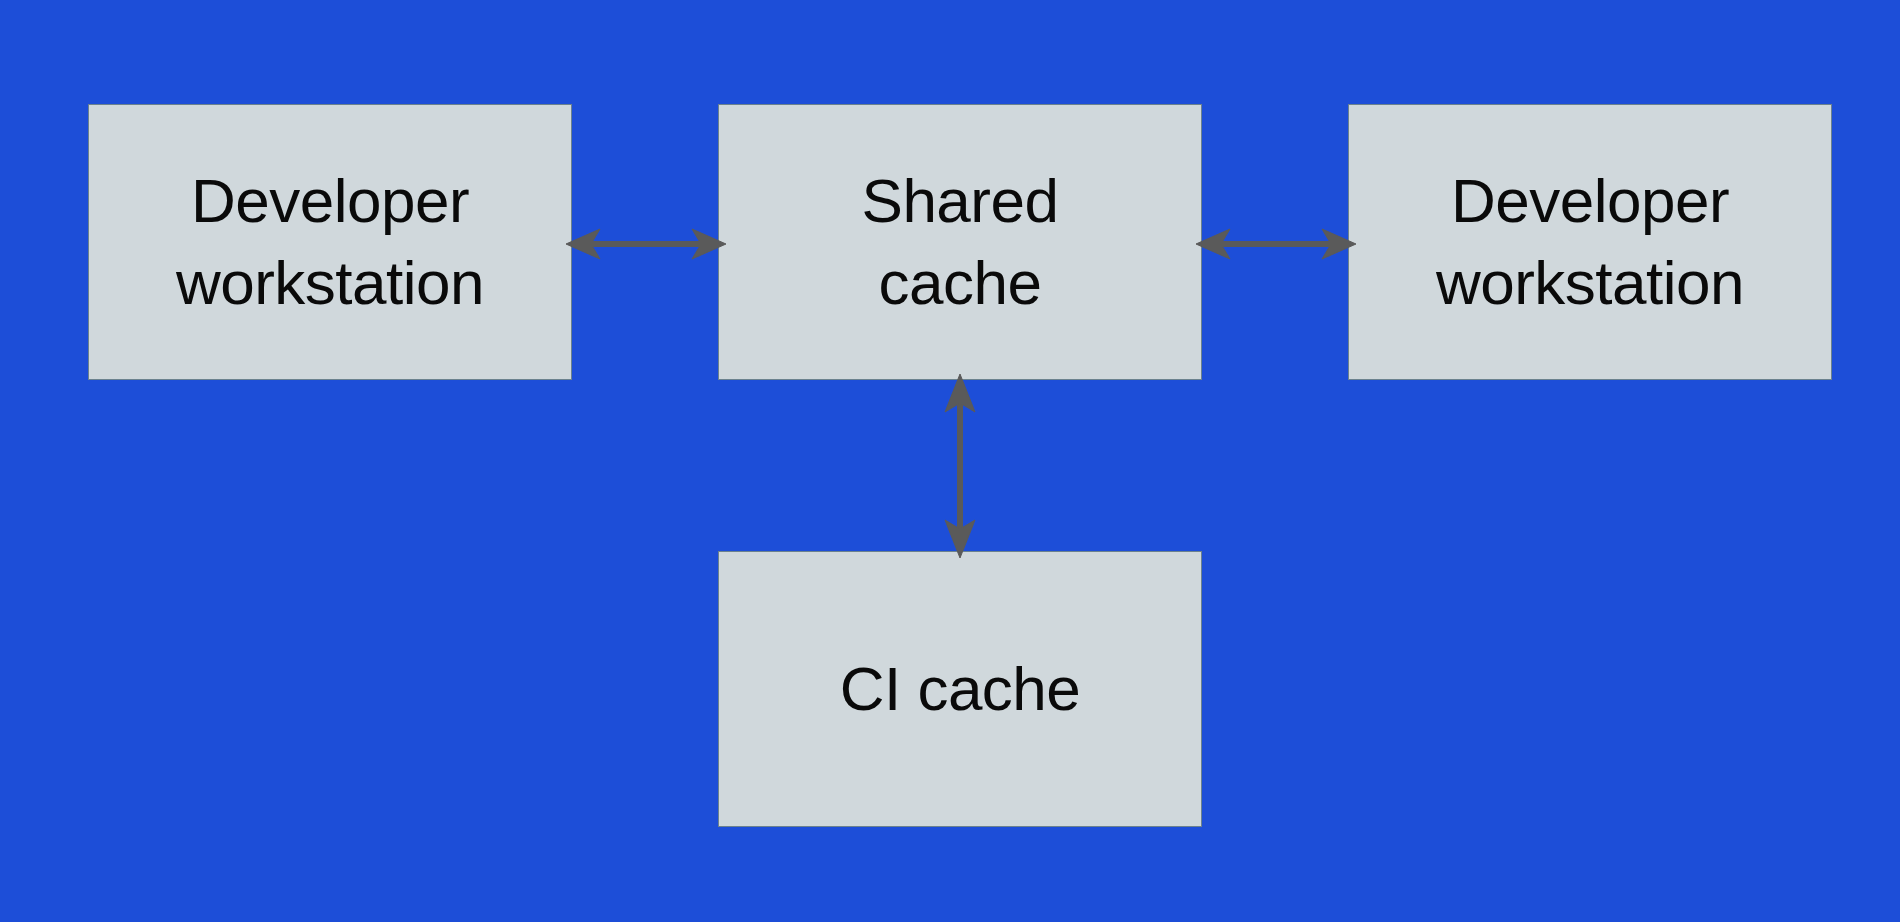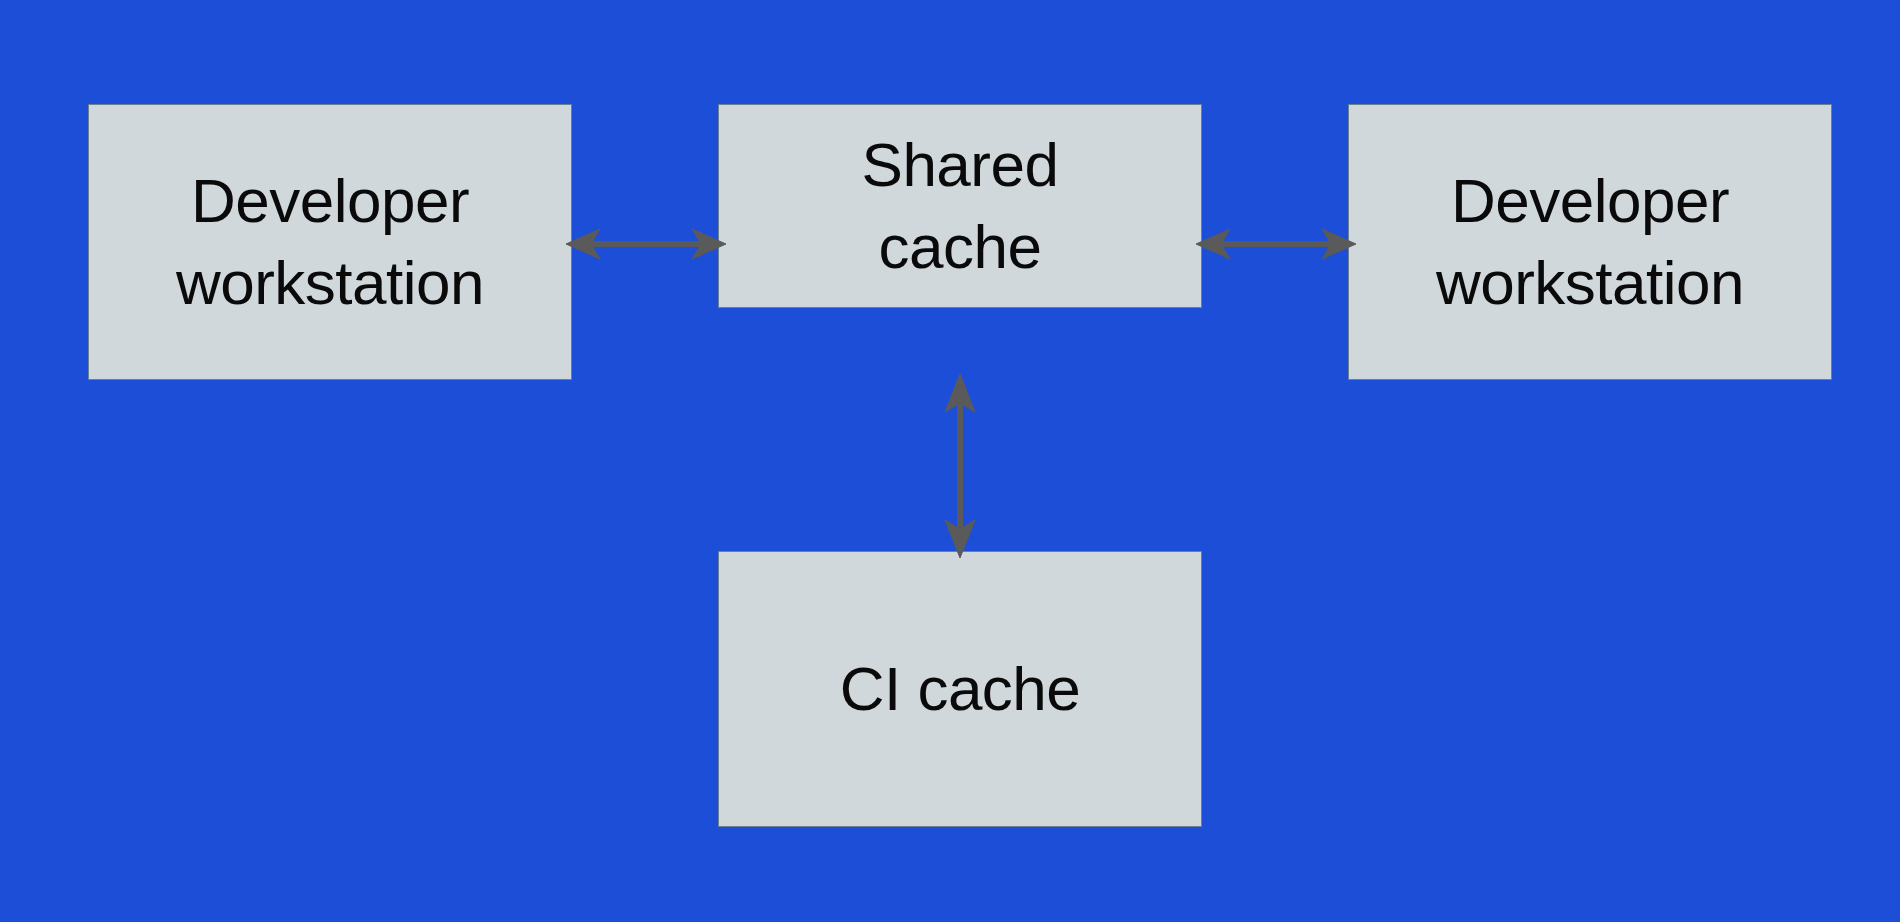--- a/index.html
+++ b/index.html
@@ -35,21 +35,21 @@
     letter-spacing: -0.5px;
     white-space: pre-line;
     font-weight: 400;
   }
   .edge {
     position: absolute;
     pointer-events: none;
     overflow: visible;
   }
   #node-dev-left  { left: 88px;   top: 104px; width: 484px; height: 276px; }
-  #node-cache     { left: 718px;  top: 104px; width: 484px; height: 204px; }
+  #node-cache     { left: 718px;  top: 104px; width: 484px; height: 276px; }
   #node-dev-right { left: 1348px; top: 104px; width: 484px; height: 276px; }
   #node-ci        { left: 718px;  top: 551px; width: 484px; height: 276px; }
 
   #edge-left-cache  { left: 566px;  top: 222px; width: 160px; height: 44px; }
   #edge-cache-right { left: 1196px; top: 222px; width: 160px; height: 44px; }
   #edge-cache-ci    { left: 938px;  top: 374px; width: 44px;  height: 184px; }
 </style>
 </head>
 <body>
 

